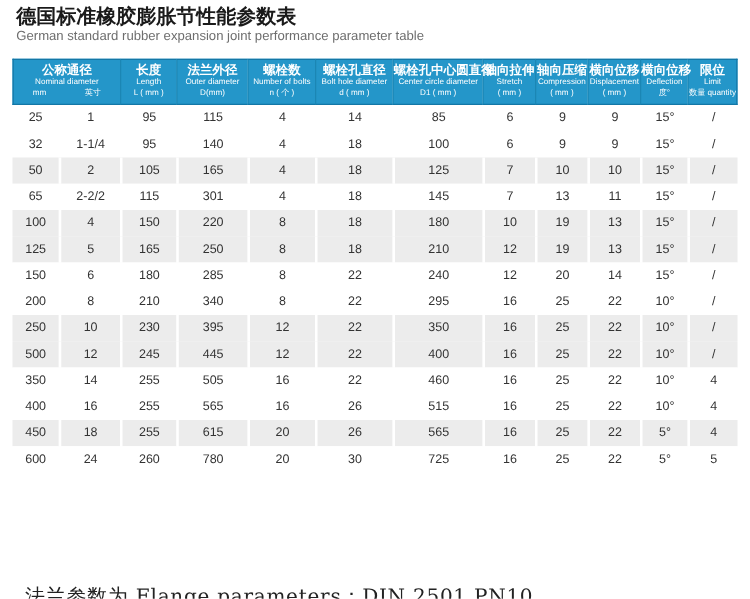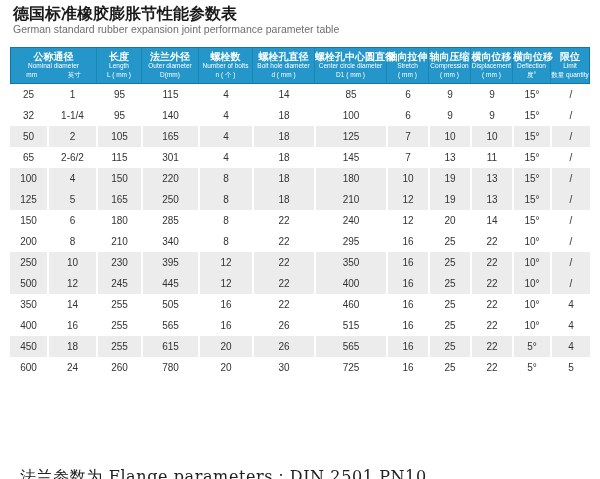--- a/index.html
+++ b/index.html
@@ -163,21 +163,21 @@
         <td>18</td>
         <td>125</td>
         <td>7</td>
         <td>10</td>
         <td>10</td>
         <td>15°</td>
         <td>/</td>
       </tr>
       <tr>
         <td>65</td>
-        <td>2-6/2</td>
+        <td>2-2/2</td>
         <td>115</td>
         <td>301</td>
         <td>4</td>
         <td>18</td>
         <td>145</td>
         <td>7</td>
         <td>13</td>
         <td>11</td>
         <td>15°</td>
         <td>/</td>

